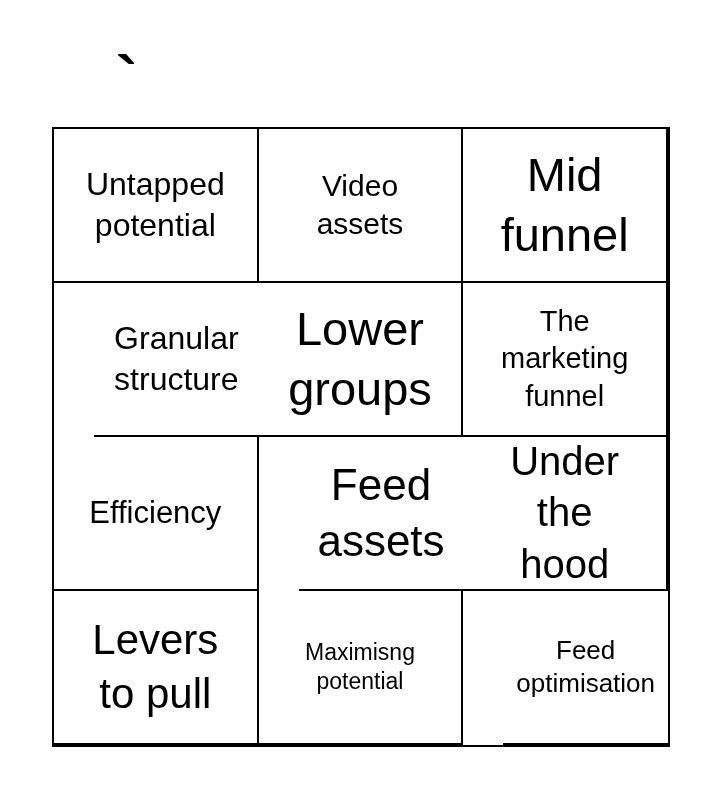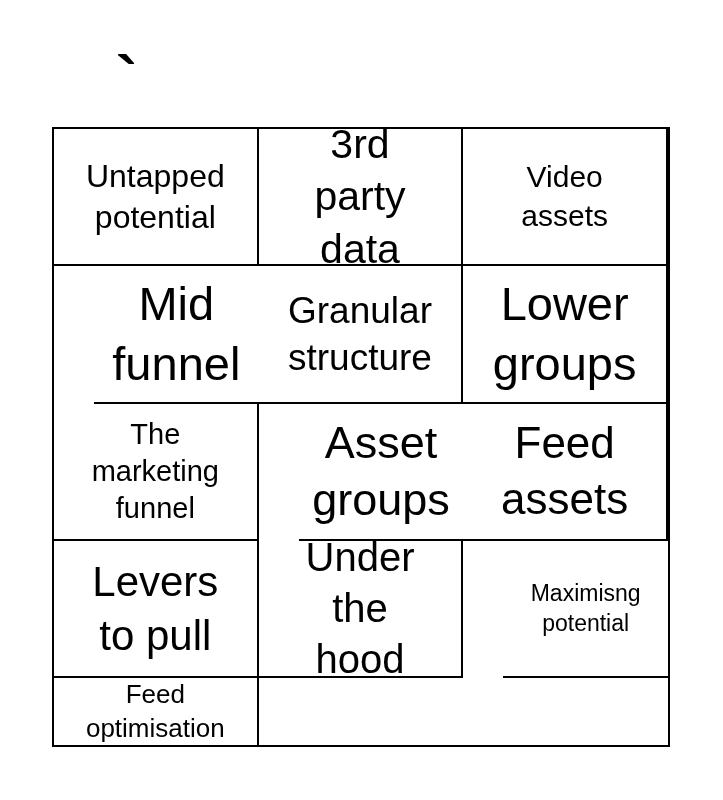--- a/index.html
+++ b/index.html
@@ -62,64 +62,58 @@
 <body>
 
 <div class="card-title">`</div>
 
 <div class="bingo-grid">
   <div class="bingo-cell">
     <span class="cell-label" style="font-size:32px">Untapped
 potential</span>
   </div>
   <div class="bingo-cell">
-    <span class="cell-label" style="font-size:41px">3rd
-party
-data</span>
-  </div>
-  <div class="bingo-cell">
     <span class="cell-label" style="font-size:30px">Video
 assets</span>
   </div>
   <div class="bingo-cell">
     <span class="cell-label" style="font-size:47px">Mid
 funnel</span>
   </div>
 
   <div class="bingo-cell">
-    <span class="cell-label" style="font-size:37px">Granular
+    <span class="cell-label" style="font-size:32px">Granular
 structure</span>
   </div>
   <div class="bingo-cell">
     <span class="cell-label" style="font-size:47px">Lower
 groups</span>
   </div>
   <div class="bingo-cell">
     <span class="cell-label" style="font-size:29px">The
 marketing
 funnel</span>
   </div>
+  <div class="bingo-cell">
+    <span class="cell-label" style="font-size:31px">Efficiency</span>
+  </div>
 
-  <div class="bingo-cell">
-    <span class="cell-label" style="font-size:45px">Asset
-groups</span>
-  </div>
   <div class="bingo-cell">
     <span class="cell-label" style="font-size:44px">Feed
 assets</span>
   </div>
   <div class="bingo-cell">
-    <span class="cell-label" style="font-size:42px">Levers
-to pull</span>
+    <span class="cell-label" style="font-size:40px">Under
+the
+hood</span>
   </div>
 
   <div class="bingo-cell">
-    <span class="cell-label" style="font-size:40px">Under
-the
-hood</span>
+    <span class="cell-label" style="font-size:42px">Levers
+to pull</span>
   </div>
   <div class="bingo-cell">
     <span class="cell-label" style="font-size:23px">Maximisng
 potential</span>
   </div>
   <div class="bingo-cell">
     <span class="cell-label" style="font-size:26px">Feed
 optimisation</span>
   </div>
 </div>

